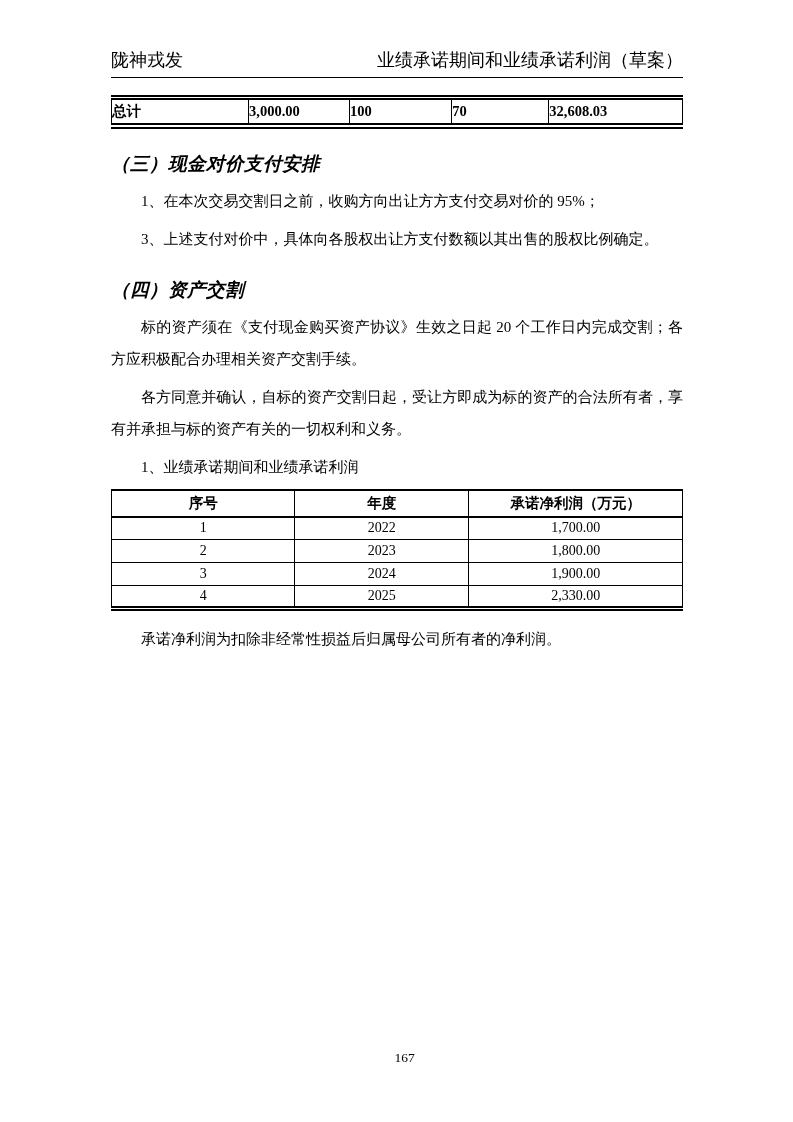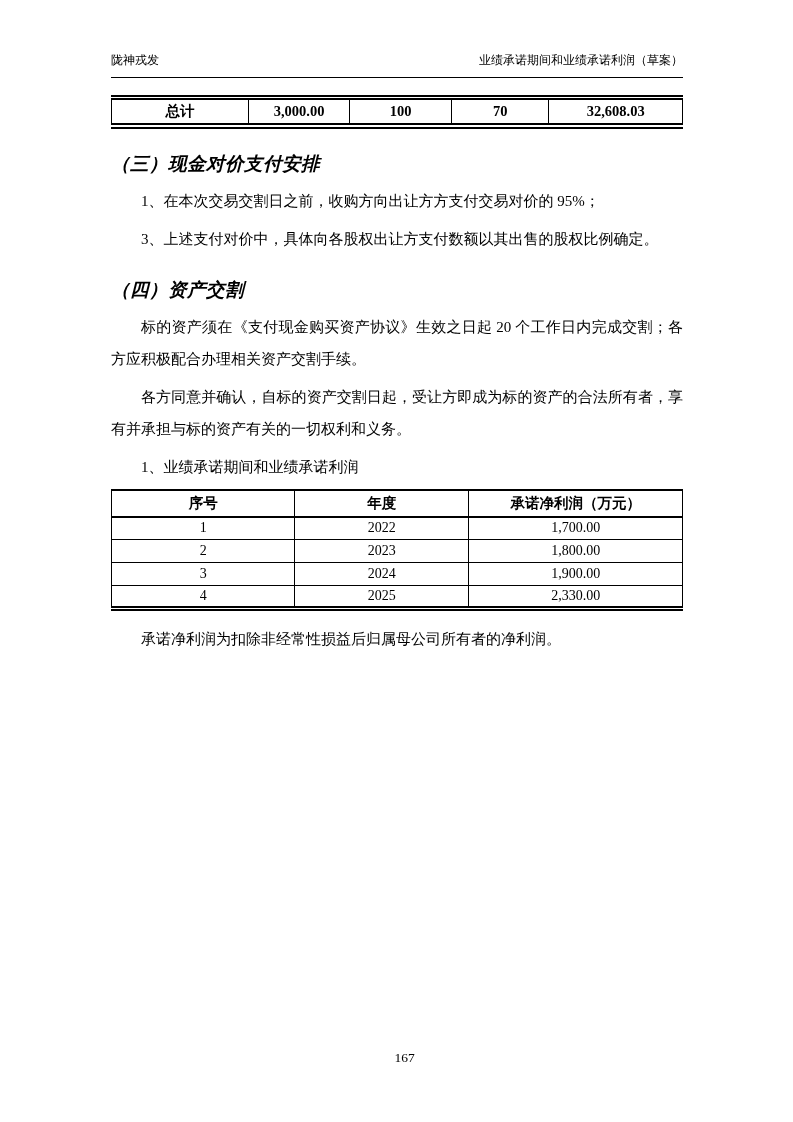--- a/index.html
+++ b/index.html
@@ -12,37 +12,37 @@
     background: #ffffff;
     color: #000000;
     font-family: "Liberation Serif", "DejaVu Serif", serif;
     padding: 50px 110px 0 111px;
     overflow: hidden;
   }
   .header {
     display: flex;
     justify-content: space-between;
     align-items: flex-end;
-    font-size: 12px;
+    font-size: 18px;
     line-height: 20px;
     padding-bottom: 7px;
     border-bottom: 1.5px solid #000;
   }
   table { width: 100%; border-collapse: collapse; table-layout: fixed; }
   .summary-table {
     margin-top: 17px;
     border-top: 5px double #000;
     border-bottom: 6px double #000;
     font-size: 14.5px;
   }
   .summary-table td {
     border-left: 1.2px solid #000;
     border-right: 1.2px solid #000;
     height: 28px;
-    text-align: center;
+    text-align: left;
     vertical-align: middle;
     font-weight: bold;
   }
   .heading {
     font-family: "Liberation Sans", "DejaVu Sans", sans-serif;
     font-size: 18.5px;
     font-weight: bold;
     line-height: 26px;
     margin: 22px 0 8px 0;
     letter-spacing: 0.5px;

